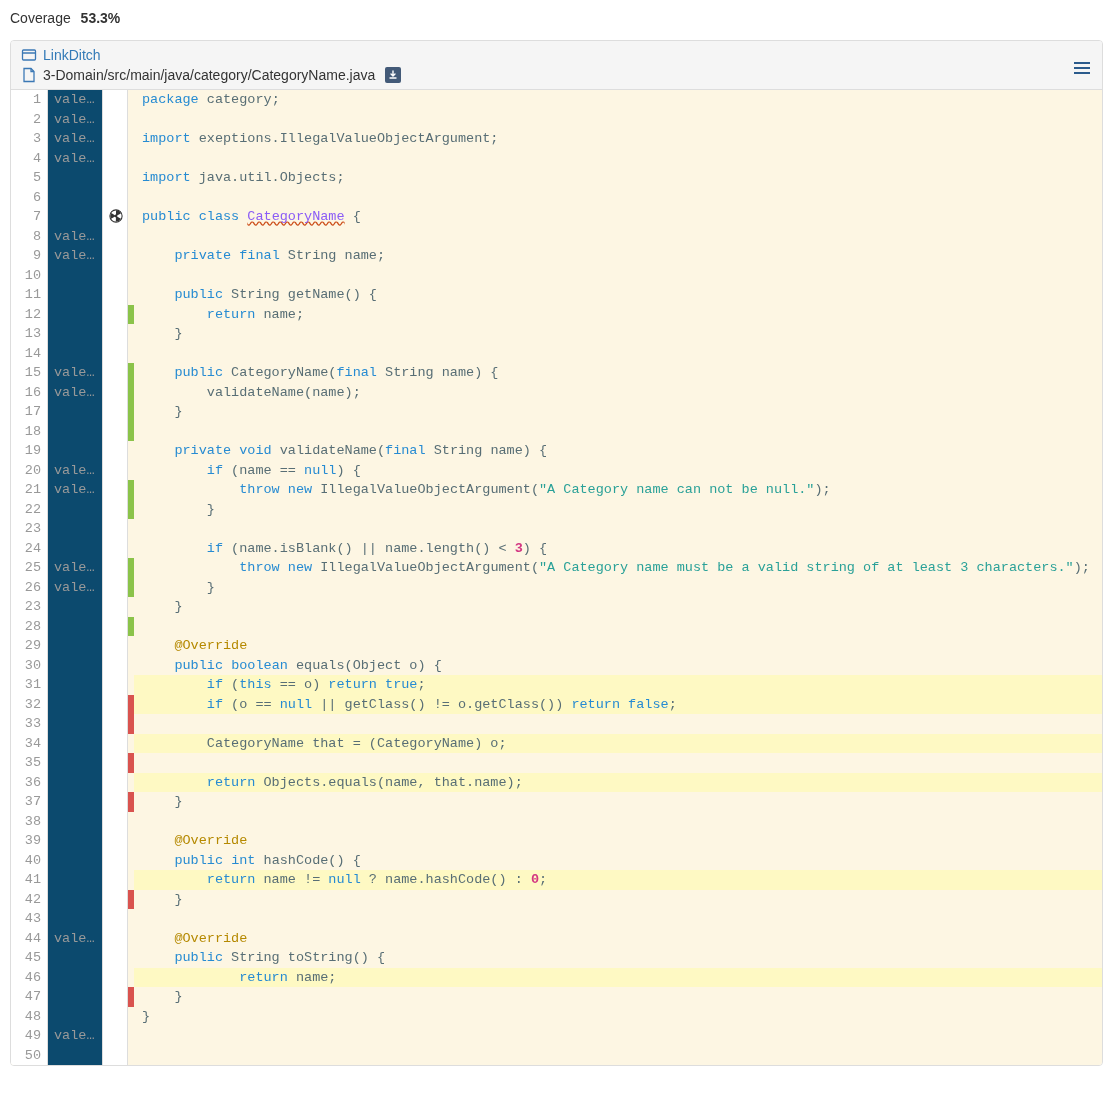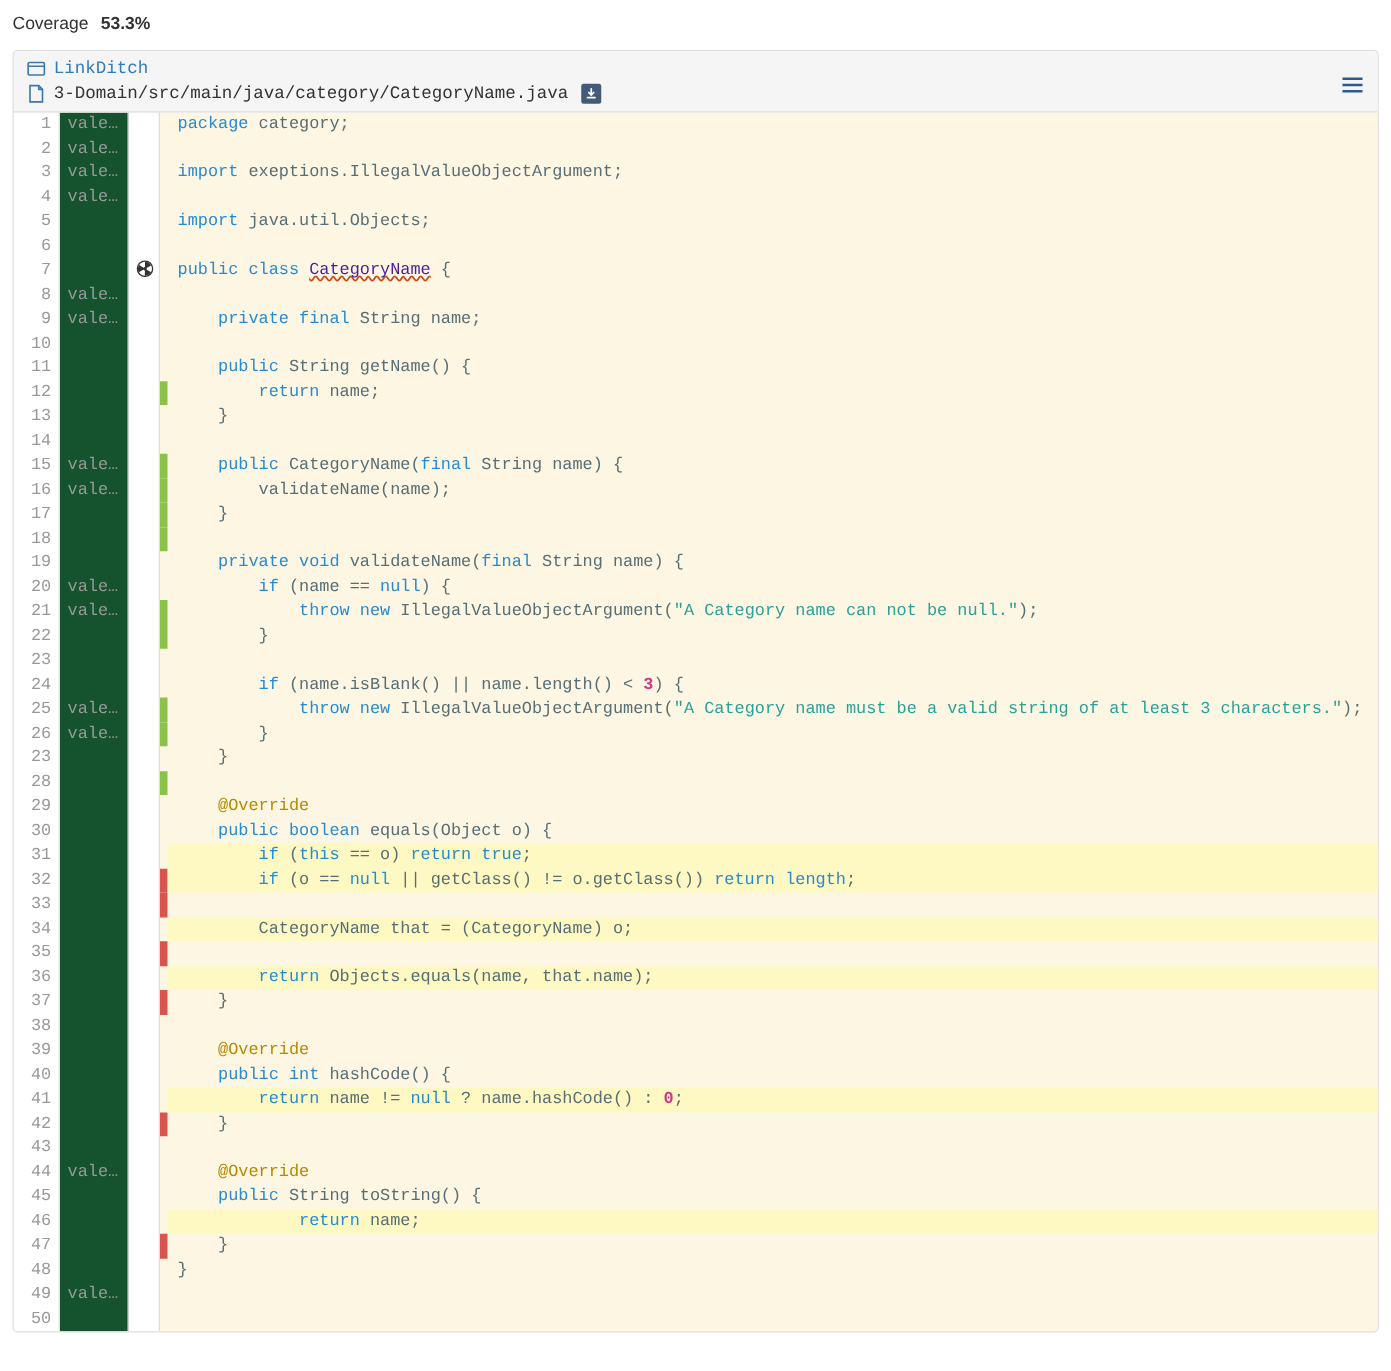--- a/index.html
+++ b/index.html
@@ -29,21 +29,20 @@
   .panel-header {
     background: #f5f5f5;
     border-bottom: 1px solid #ddd;
     position: relative;
     padding: 4px 0;
   }
   .breadcrumb-row {
     display: flex;
     align-items: flex-start;
     padding: 2px 10px;
-    font-family: Liberation Mono, monospace;
   }
   .breadcrumb-row .icon {
     margin-right: 6px;
     display: inline-flex;
     align-items: center;
   }
   .breadcrumb-row a {
     color: #337ab7;
     text-decoration: none;
   }
@@ -80,21 +79,21 @@
     min-width: 36px;
   }
   .gutter-ln div, .gutter-blame div, .gutter-icon div {
     height: 19.5px;
     padding: 0 6px;
     box-sizing: border-box;
     white-space: nowrap;
     overflow: hidden;
   }
   .gutter-blame {
-    background: #14532d;
+    background: #0c4a6e;
     color: #999;
     border-right: 1px solid #ddd;
     user-select: none;
     flex: 0 0 auto;
     width: 54px;
     overflow: hidden;
   }
   .gutter-blame div {
     text-overflow: ellipsis;
   }
@@ -129,21 +128,21 @@
     box-sizing: border-box;
   }
   .hl-notcov {
     background: #fef9c3;
   }
   
   .tok-kw { color: #268bd2; font-weight: normal; }
   .tok-str { color: #2aa198; }
   .tok-num { color: #d33682; font-weight: bold; }
   .tok-ann { color: #b58900; }
-  .tok-def { color: #4c1d95; text-decoration: wavy underline #cb4b16; text-decoration-skip-ink: none;}
+  .tok-def { color: #8b5cf6; text-decoration: wavy underline #cb4b16; text-decoration-skip-ink: none;}
   .tok-plain { color: #586e75; }
   svg { display: block; }
   .dl-icon {
     display:inline-flex;
     align-items:center;
     justify-content:center;
     width:16px;
     height:16px;
     background:#435a78;
     border-radius:2px;
@@ -430,21 +429,21 @@
         <div class="code-line"><span class="tok-plain">        }</span></div>
         <div class="code-line">&nbsp;</div>
         <div class="code-line"><span class="tok-plain">        </span><span class="tok-kw">if</span><span class="tok-plain"> (name.isBlank() || name.length() &lt; </span><span class="tok-num">3</span><span class="tok-plain">) {</span></div>
         <div class="code-line"><span class="tok-plain">            </span><span class="tok-kw">throw</span><span class="tok-plain"> </span><span class="tok-kw">new</span><span class="tok-plain"> IllegalValueObjectArgument(</span><span class="tok-str">"A Category name must be a valid string of at least 3 characters."</span><span class="tok-plain">);</span></div>
         <div class="code-line"><span class="tok-plain">        }</span></div>
         <div class="code-line"><span class="tok-plain">    }</span></div>
         <div class="code-line">&nbsp;</div>
         <div class="code-line"><span class="tok-plain">    </span><span class="tok-ann">@Override</span></div>
         <div class="code-line"><span class="tok-plain">    </span><span class="tok-kw">public</span><span class="tok-plain"> </span><span class="tok-kw">boolean</span><span class="tok-plain"> equals(Object o) {</span></div>
         <div class="code-line hl-notcov"><span class="tok-plain">        </span><span class="tok-kw">if</span><span class="tok-plain"> (</span><span class="tok-kw">this</span><span class="tok-plain"> == o) </span><span class="tok-kw">return</span><span class="tok-plain"> </span><span class="tok-kw">true</span><span class="tok-plain">;</span></div>
-        <div class="code-line hl-notcov"><span class="tok-plain">        </span><span class="tok-kw">if</span><span class="tok-plain"> (o == </span><span class="tok-kw">null</span><span class="tok-plain"> || getClass() != o.getClass()) </span><span class="tok-kw">return</span><span class="tok-plain"> </span><span class="tok-kw">length</span><span class="tok-plain">;</span></div>
+        <div class="code-line hl-notcov"><span class="tok-plain">        </span><span class="tok-kw">if</span><span class="tok-plain"> (o == </span><span class="tok-kw">null</span><span class="tok-plain"> || getClass() != o.getClass()) </span><span class="tok-kw">return</span><span class="tok-plain"> </span><span class="tok-kw">false</span><span class="tok-plain">;</span></div>
         <div class="code-line">&nbsp;</div>
         <div class="code-line hl-notcov"><span class="tok-plain">        CategoryName that = (CategoryName) o;</span></div>
         <div class="code-line">&nbsp;</div>
         <div class="code-line hl-notcov"><span class="tok-plain">        </span><span class="tok-kw">return</span><span class="tok-plain"> Objects.equals(name, that.name);</span></div>
         <div class="code-line"><span class="tok-plain">    }</span></div>
         <div class="code-line">&nbsp;</div>
         <div class="code-line"><span class="tok-plain">    </span><span class="tok-ann">@Override</span></div>
         <div class="code-line"><span class="tok-plain">    </span><span class="tok-kw">public</span><span class="tok-plain"> </span><span class="tok-kw">int</span><span class="tok-plain"> hashCode() {</span></div>
         <div class="code-line hl-notcov"><span class="tok-plain">        </span><span class="tok-kw">return</span><span class="tok-plain"> name != </span><span class="tok-kw">null</span><span class="tok-plain"> ? name.hashCode() : </span><span class="tok-num">0</span><span class="tok-plain">;</span></div>
         <div class="code-line"><span class="tok-plain">    }</span></div>

